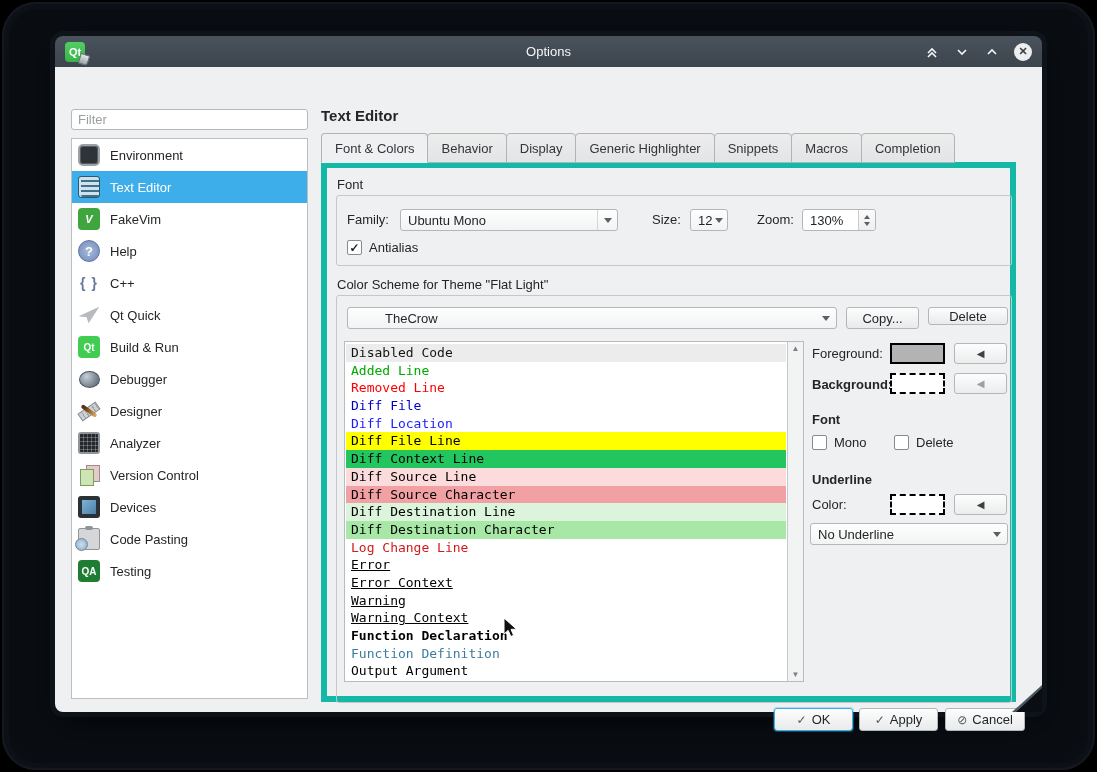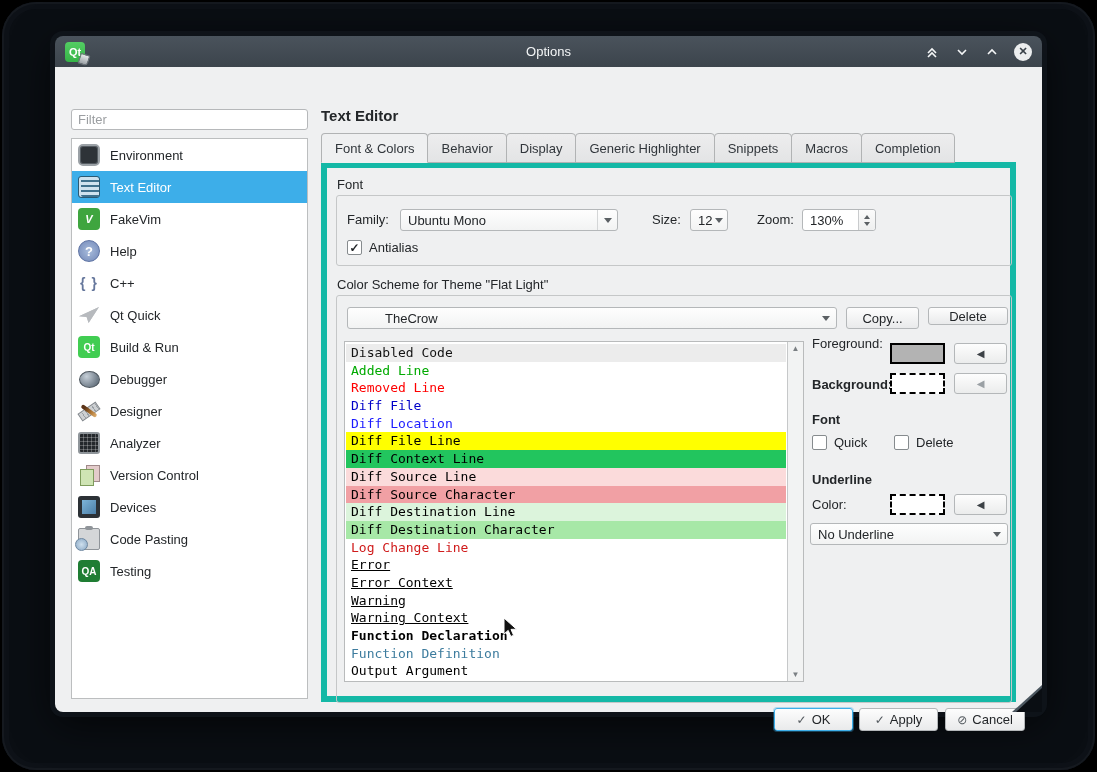--- a/index.html
+++ b/index.html
@@ -333,37 +333,37 @@
                 <div class="cs-row" style="color: rgb(0, 0, 0); font-weight: bold;">Function Declaration</div>
                 <div class="cs-row" style="color: rgb(61, 124, 158);">Function Definition</div>
                 <div class="cs-row" style="color: rgb(0, 0, 0); ">Output Argument</div>
               </div>
             <div class="cs-scroll">
               <span class="sarrow">▲</span>
               <span class="sarrow">▼</span>
             </div>
           </div>
 
-          <span class="plain-label" style="position:absolute; left:475px; top:40px;">Foreground:</span>
+          <span class="plain-label" style="position:absolute; left:475px; top:50px;">Foreground:</span>
           <div class="swatch solid" style="left:553px; top:47px;"></div>
           <div class="arrow-btn" style="left:617px; top:47px;">
             <span>◀</span>
           </div>
 
           <span class="plain-label" style="position:absolute; left:475px; top:81px;font-weight:bold;">Background:</span>
           <div class="swatch dashed" style="left:553px; top:77px;"></div>
           <div class="arrow-btn dim" style="left:617px; top:77px;">
             <span>◀</span>
           </div>
 
           <span class="bold-label" style="left:475px; top:116px;">Font</span>
 
           <span class="checkbox" style="left:475px; top:139px;">
             <span class="cb-box"></span>
-            <span>Quick</span>
+            <span>Mono</span>
           </span>
           <span class="checkbox" style="left:557px; top:139px;">
             <span class="cb-box"></span>
             <span>Delete</span>
           </span>
 
           <span class="bold-label" style="left:475px; top:176px;">Underline</span>
 
           <span class="plain-label" style="position:absolute; left:475px; top:201px;">Color:</span>
           <div class="swatch dashed" style="left:553px; top:198px;"></div>

